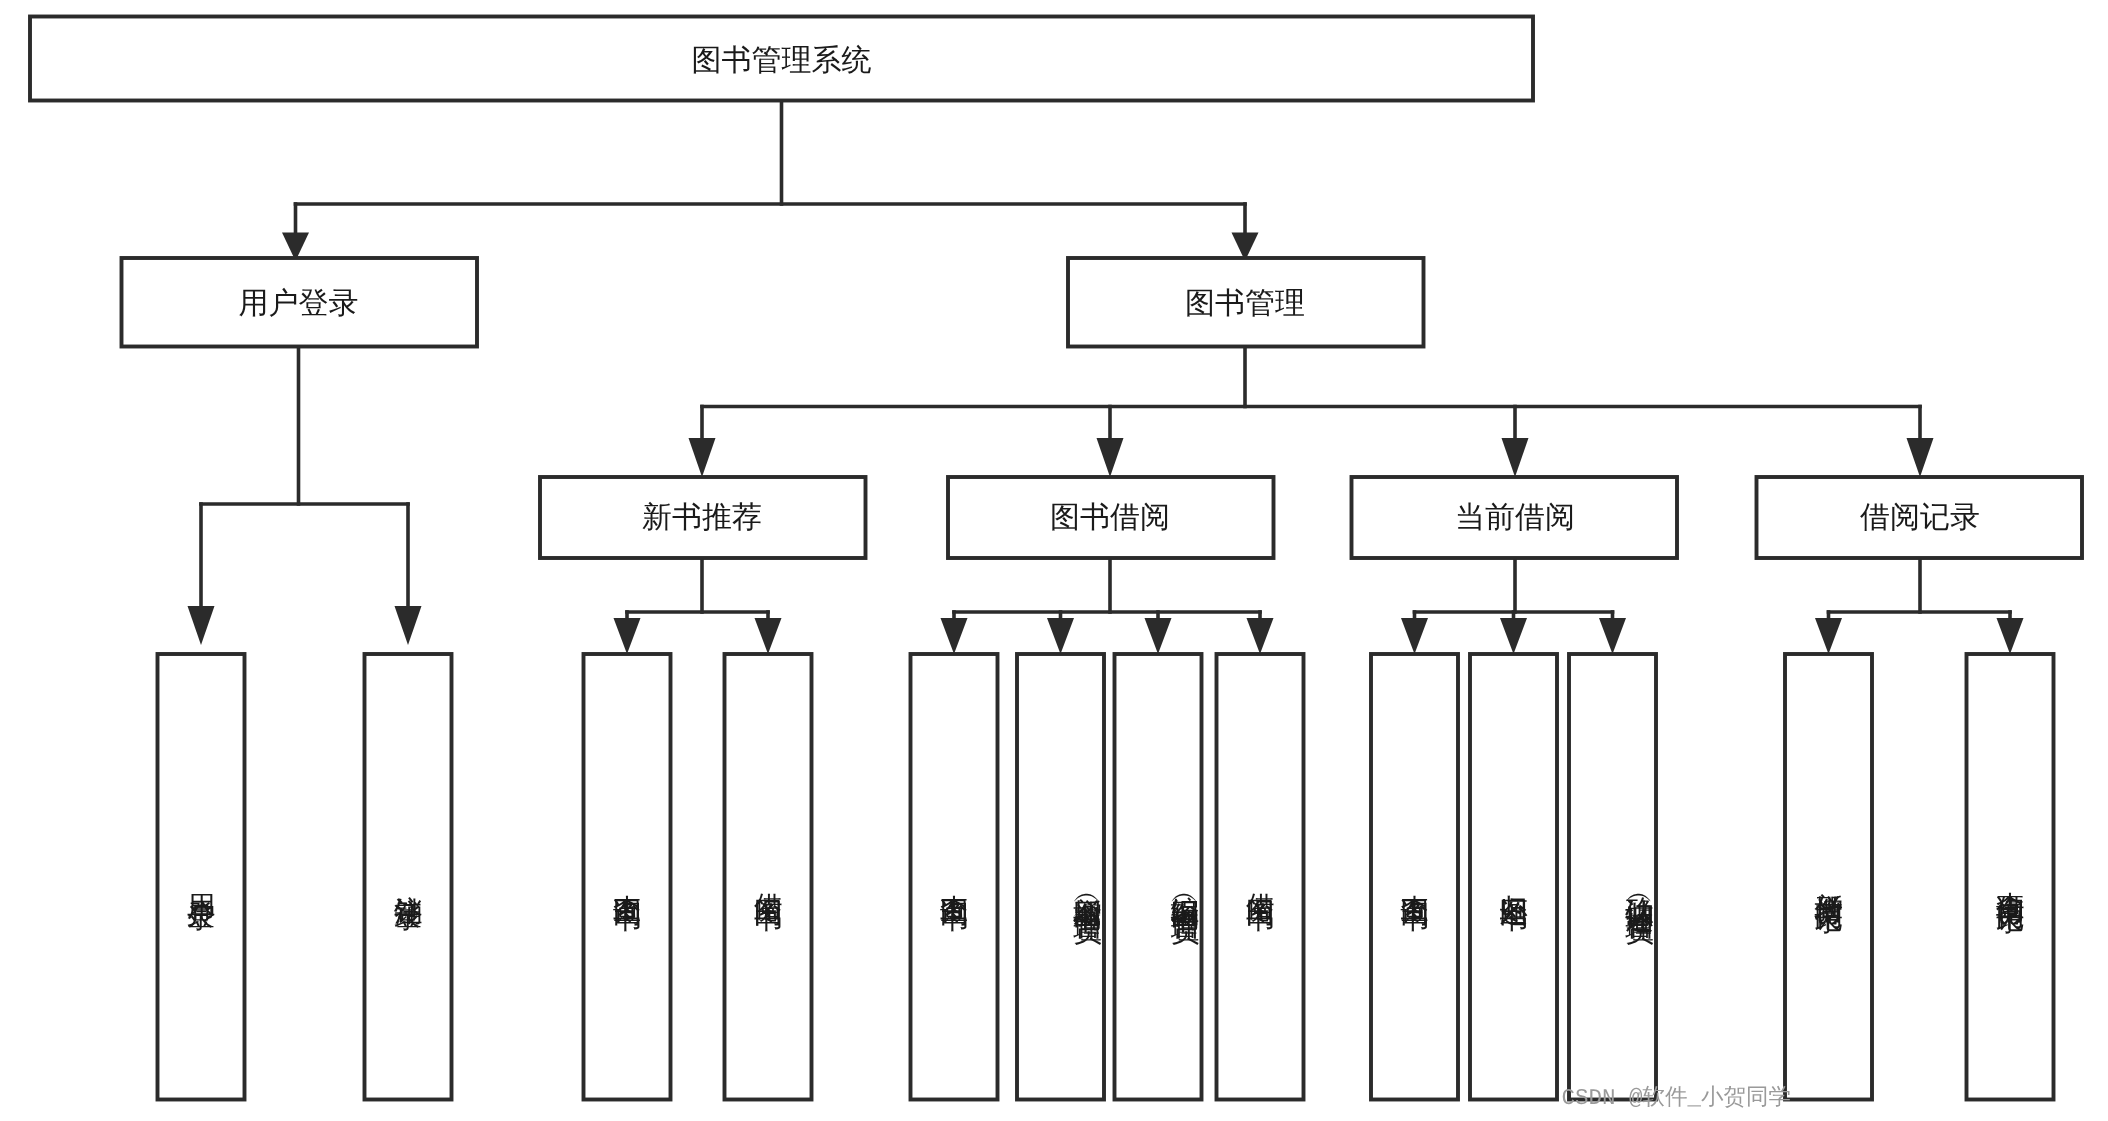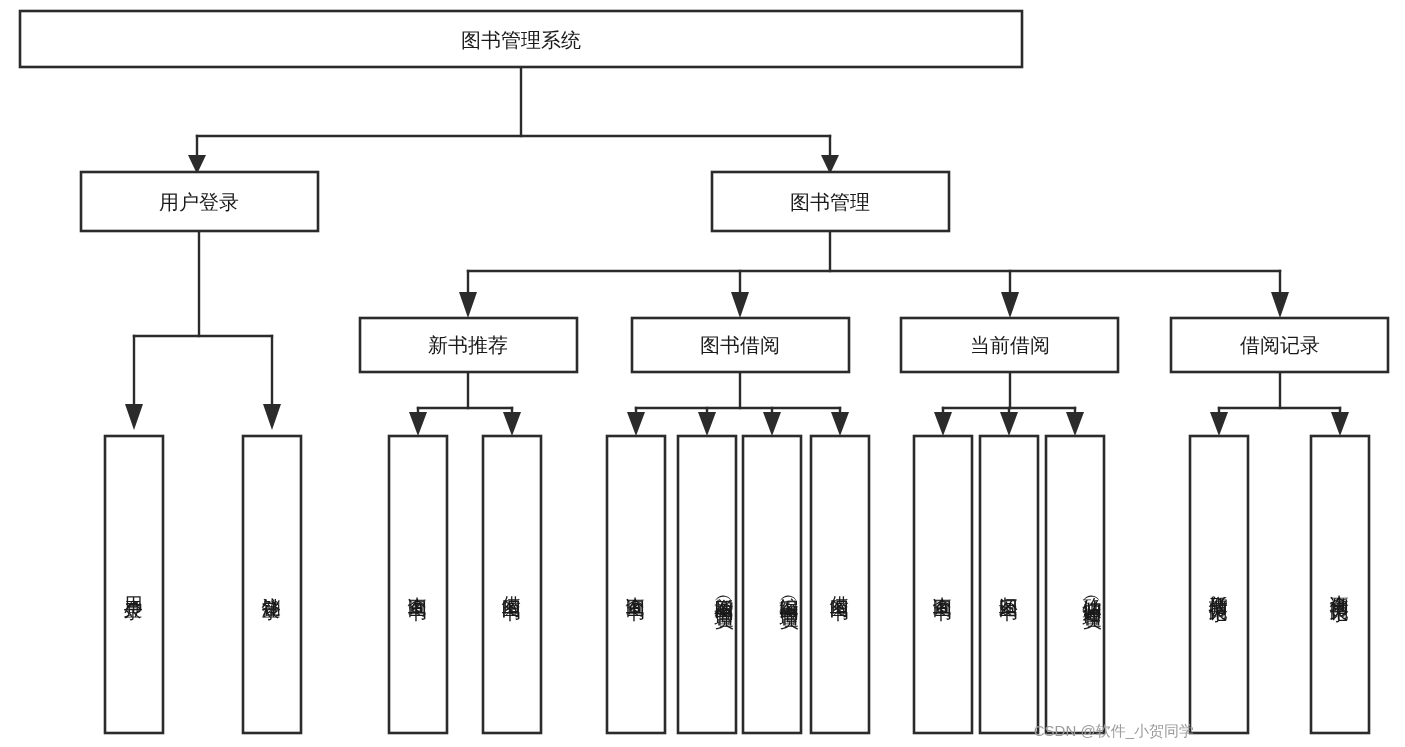--- a/index.html
+++ b/index.html
@@ -64,21 +64,21 @@
     pointer-events: none;
     user-select: none;
   }
   .node-label-v.centered {
     align-items: center;
   }
   .watermark {
     position: absolute;
     right: 10px;
     bottom: 6px;
-    font-family: Liberation Sans, sans-serif;
+    font-family: Liberation Mono, monospace;
     font-size: 15px;
     color: #9a9a9a;
     white-space: nowrap;
     user-select: none;
   }
 </style>
 </head>
 <body>
 
 <div id="diagram-root">

